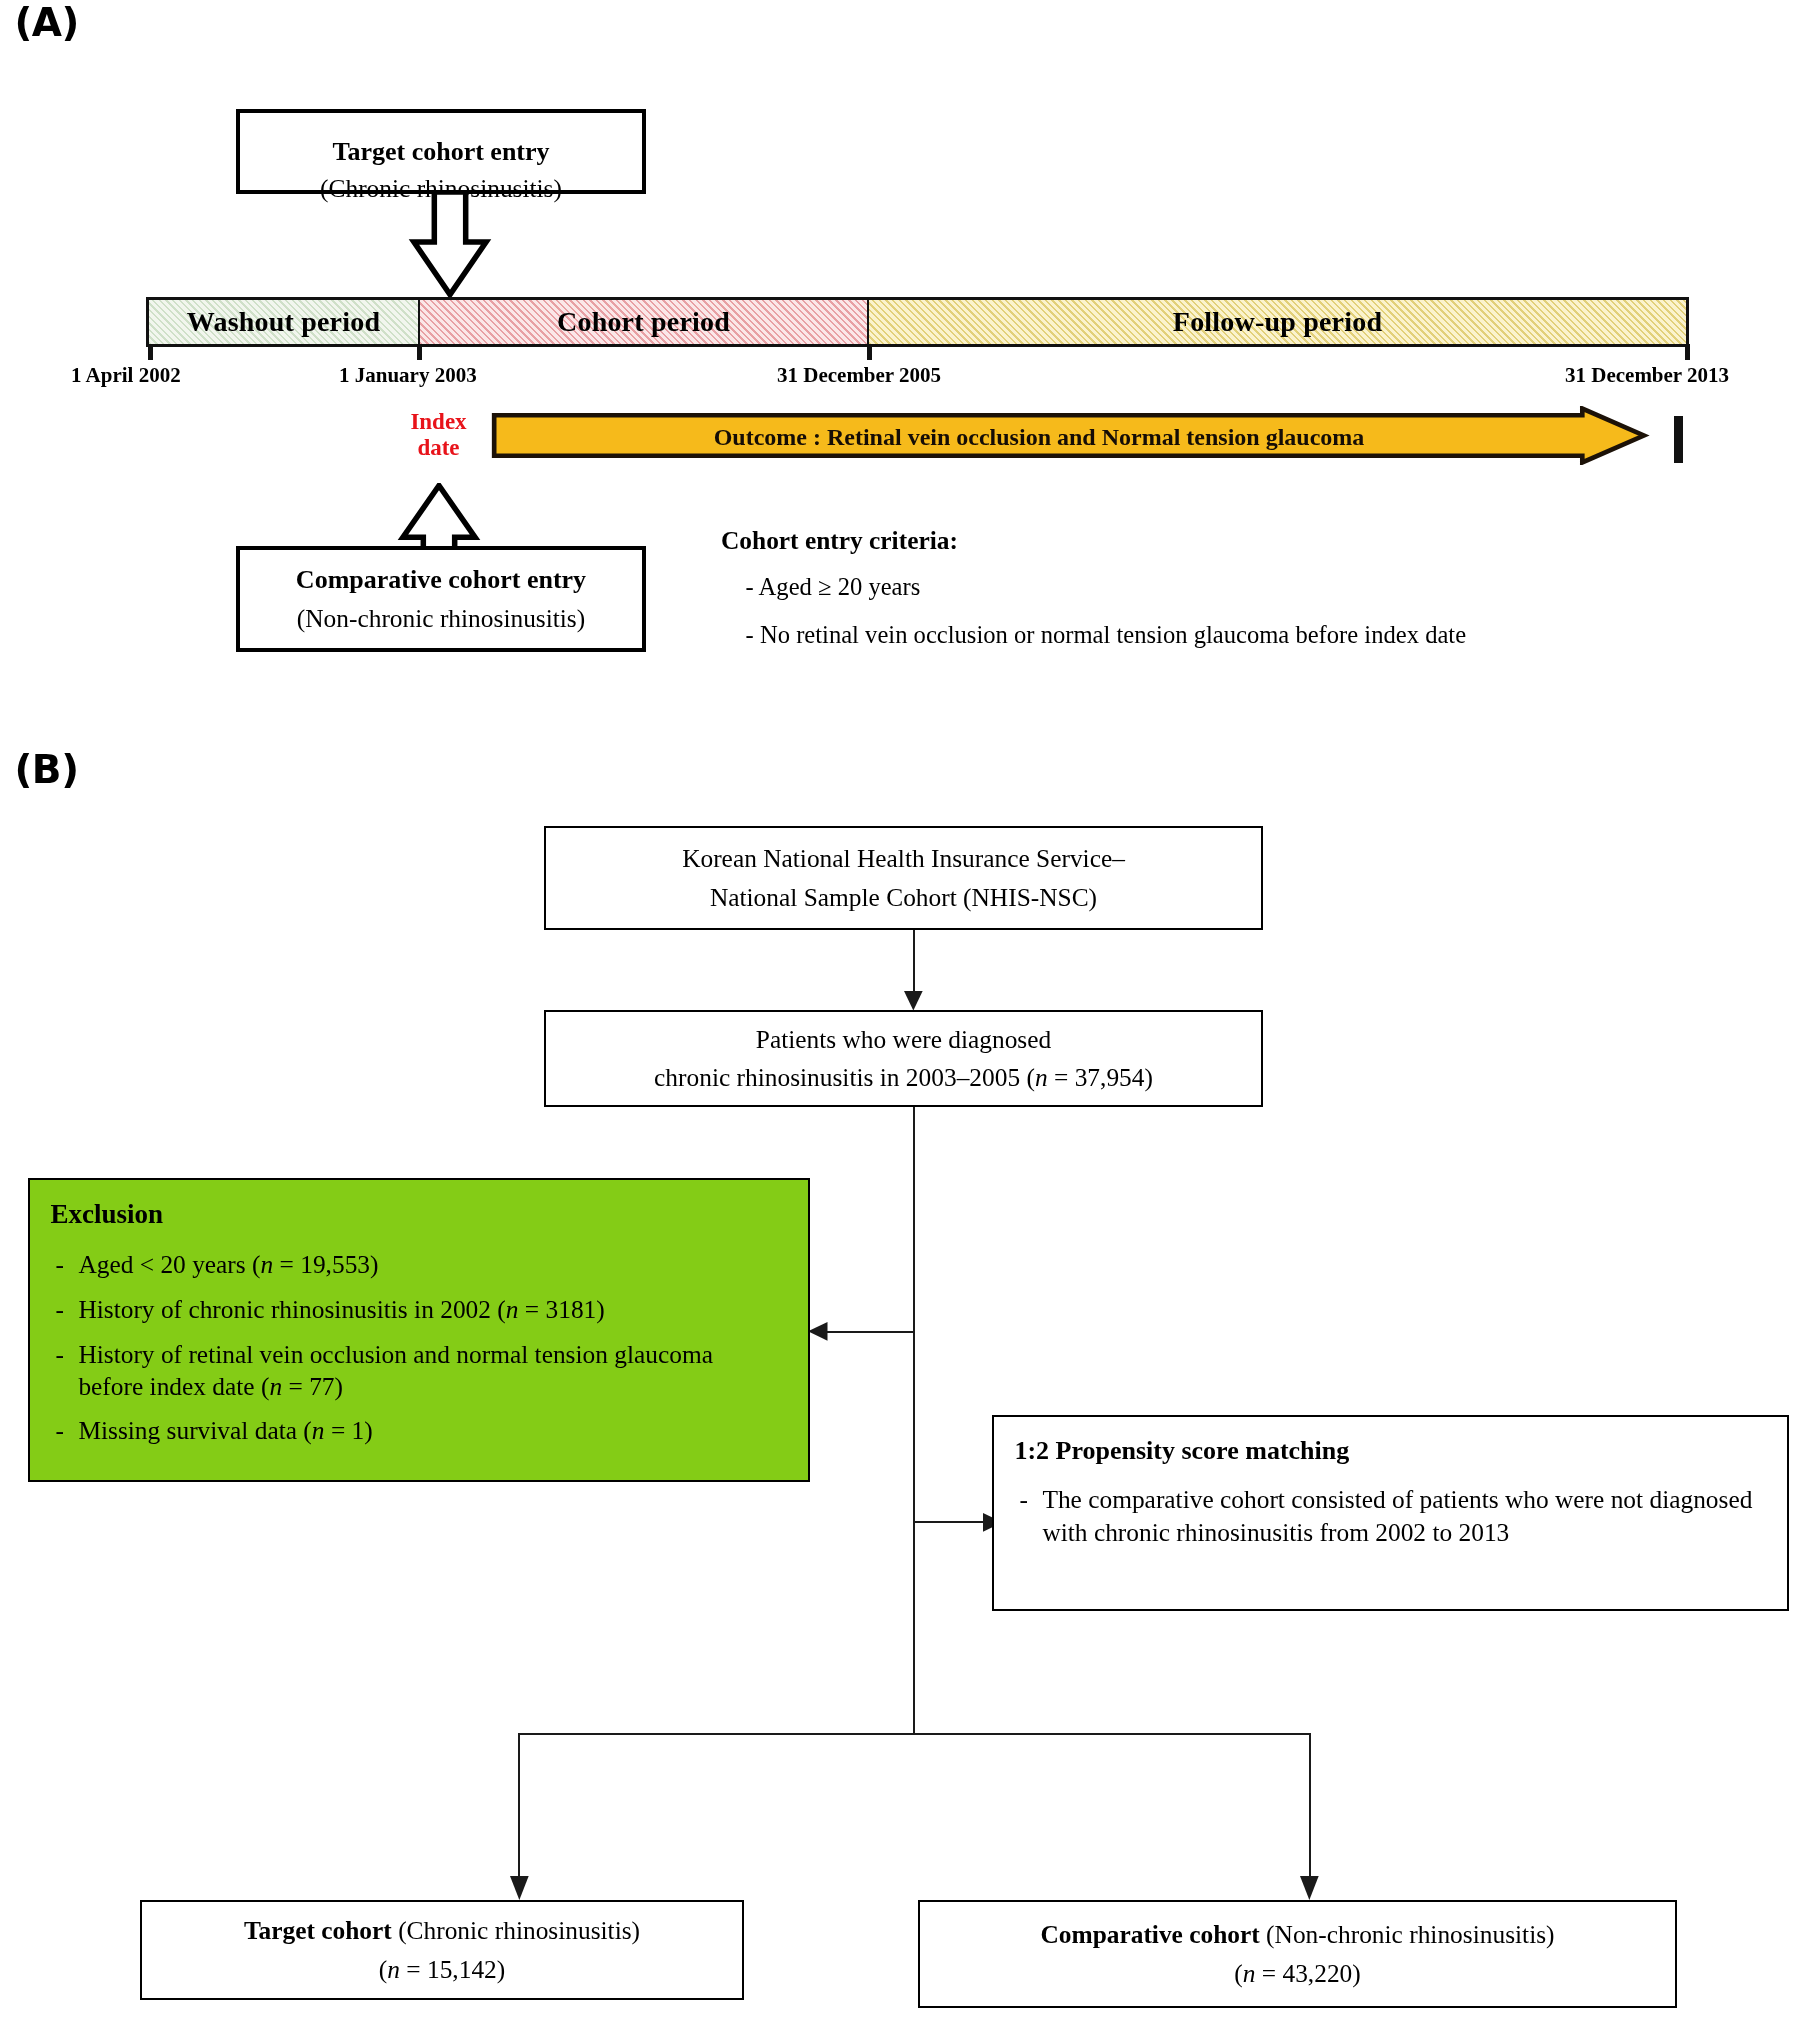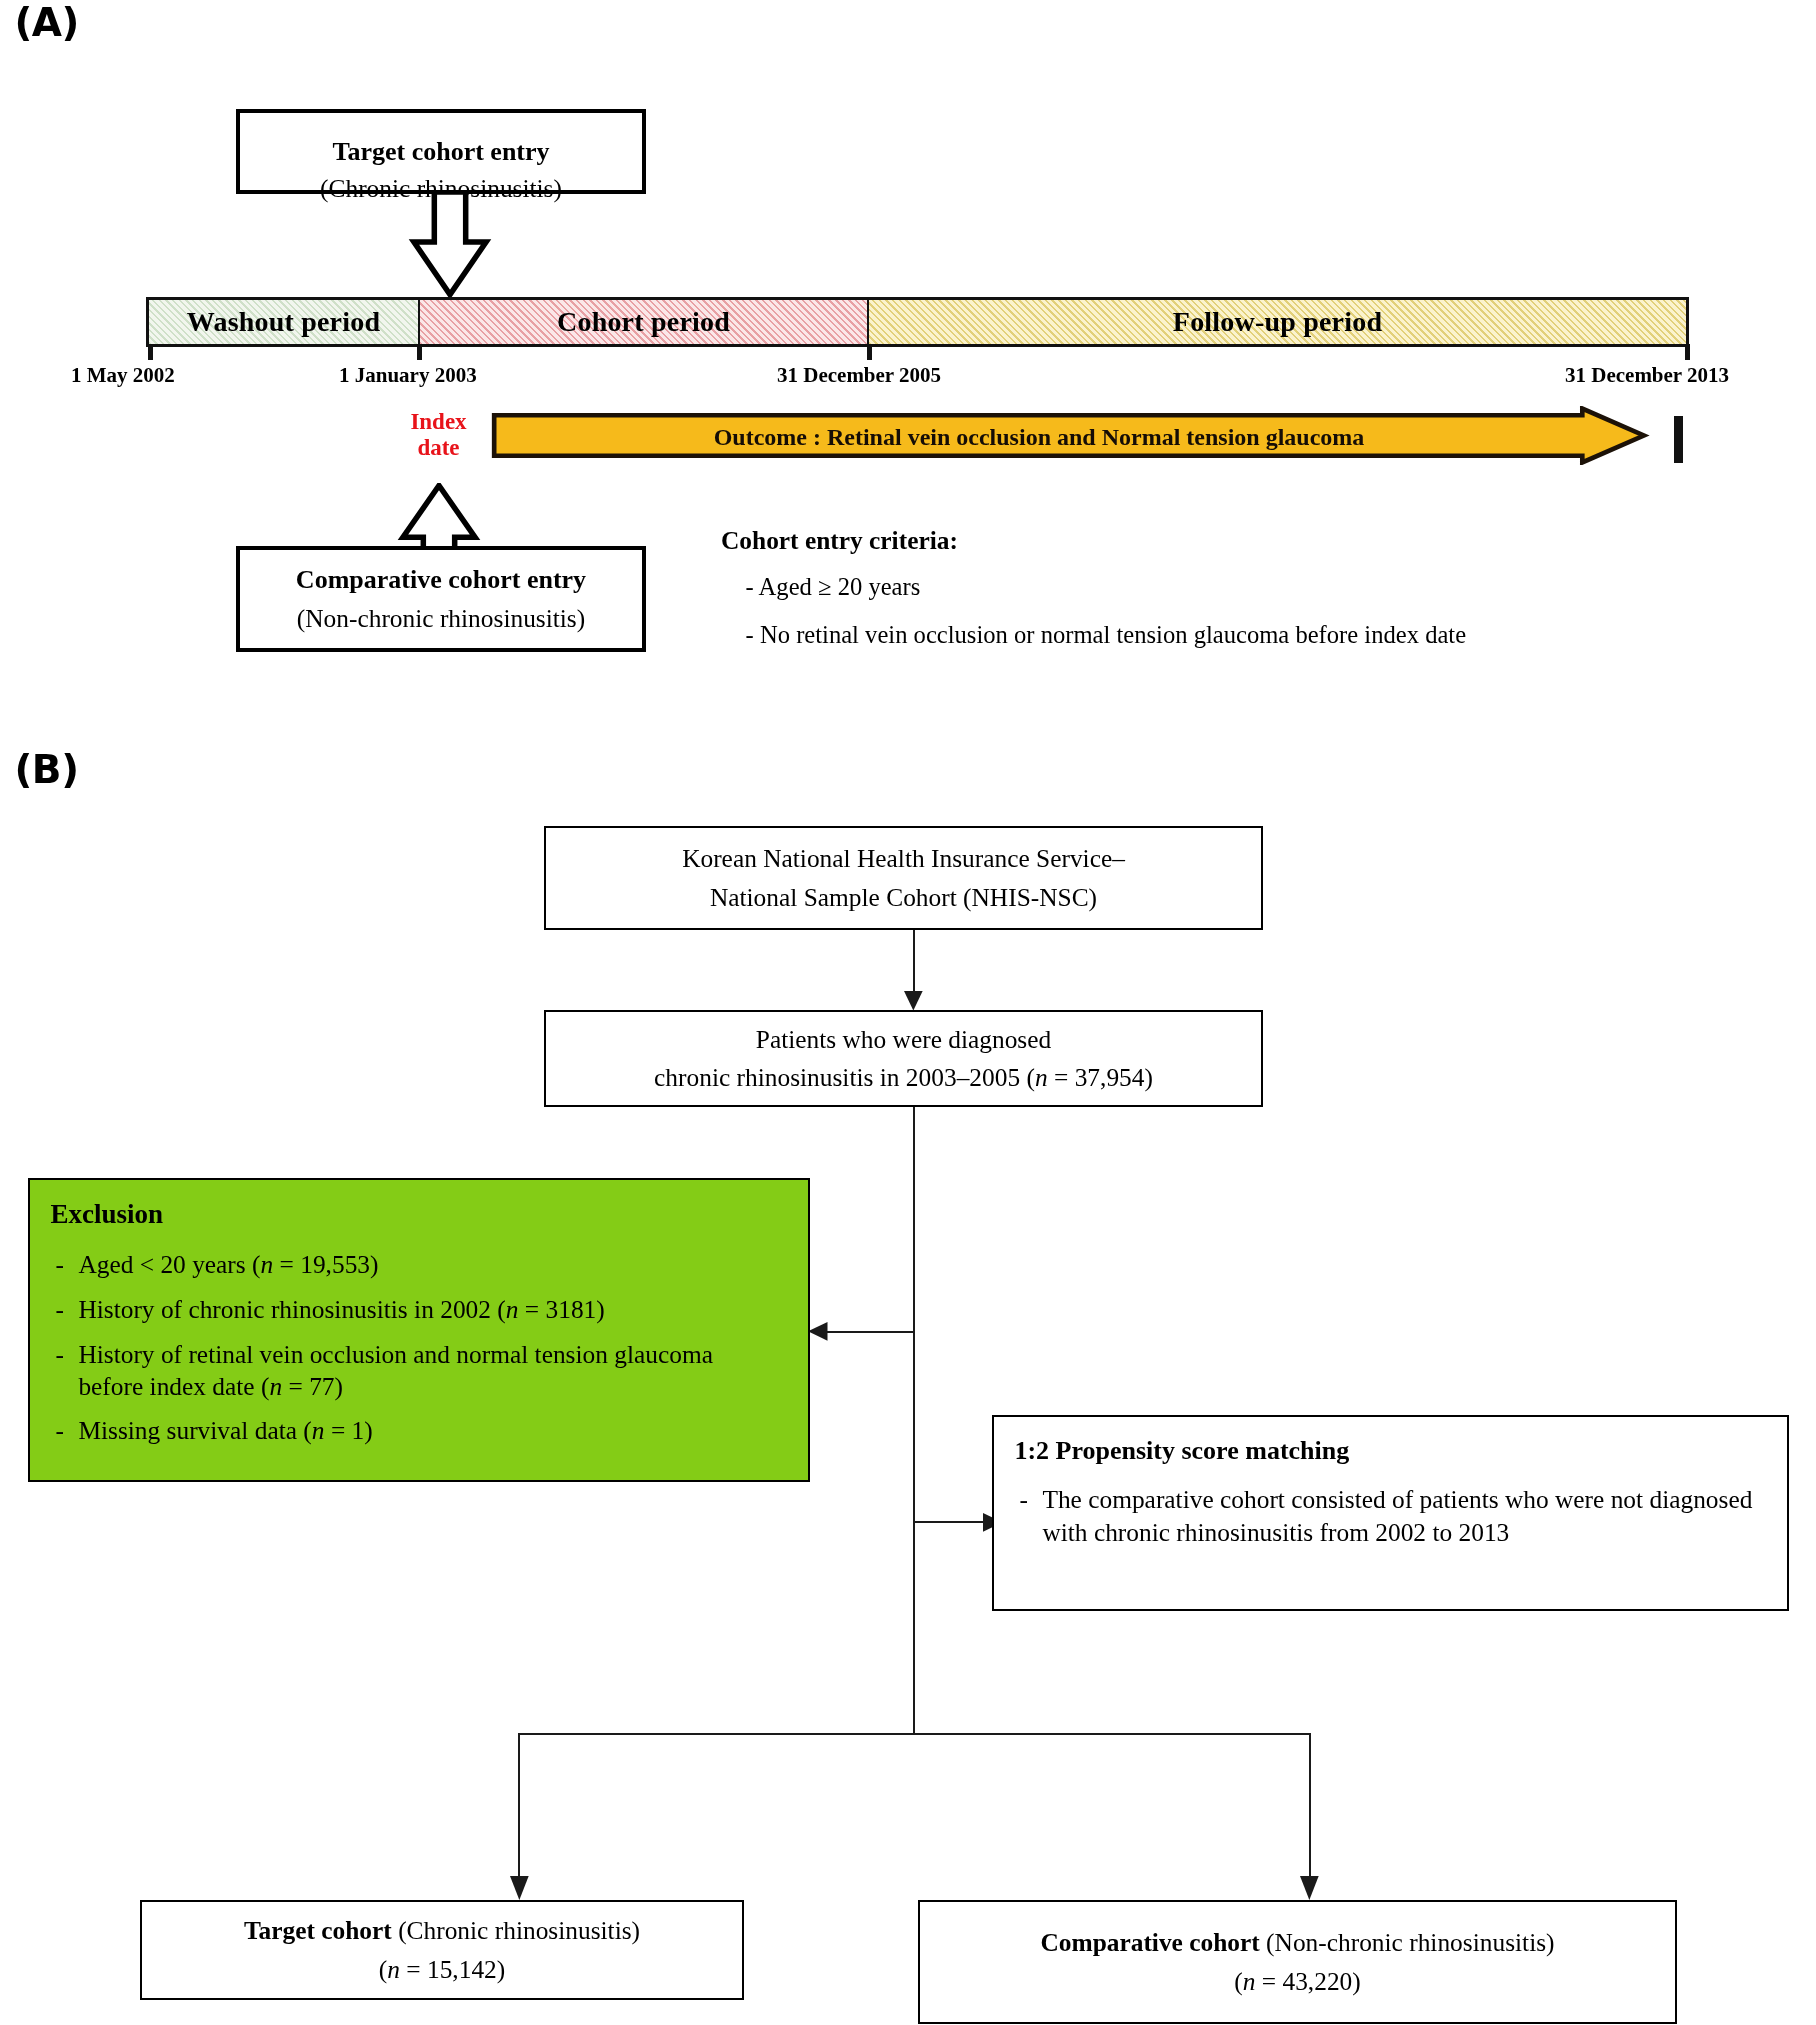--- a/index.html
+++ b/index.html
@@ -114,21 +114,21 @@
   <div class="seg followup" style="flex:1;">
     <span>Follow-up period</span>
   </div>
 </div>
 
 <div class="abs conn" style="left:148px;top:344px;width:4.7px;height:16px;background:#111;"></div>
 <div class="abs conn" style="left:417px;top:344px;width:4.7px;height:16px;background:#111;"></div>
 <div class="abs conn" style="left:867px;top:344px;width:4.7px;height:16px;background:#111;"></div>
 <div class="abs conn" style="left:1685px;top:344px;width:4.7px;height:16px;background:#111;"></div>
 
-<div class="abs date-lbl" style="left:71px;top:363px;">1 May 2002</div>
+<div class="abs date-lbl" style="left:71px;top:363px;">1 April 2002</div>
 <div class="abs date-lbl" style="left:339px;top:363px;">1 January 2003</div>
 <div class="abs date-lbl" style="left:777px;top:363px;">31 December 2005</div>
 <div class="abs date-lbl" style="left:1565px;top:363px;">31 December 2013</div>
 
 <div class="abs" id="index-date" style="left:394px;top:409px;width:89px;">
   <div>Index</div>
   <div>date</div>
 </div>
 
 <svg class="abs" style="left:488px;top:406px;" width="1162" height="59" viewBox="0 0 2740 140">
@@ -212,21 +212,21 @@
 
 <div class="abs box" style="left:140px;top:1900px;width:604px;height:100px;">
   <span class="line pb-text">
     <span class="b">Target cohort</span><span> (Chronic rhinosinusitis)</span>
   </span>
   <span class="line pb-text" style="margin-top:6px;">
     <span>(</span><span class="ital">n</span><span> = 15,142)</span>
   </span>
 </div>
 
-<div class="abs box" style="left:918px;top:1900px;width:759px;height:124px;">
+<div class="abs box" style="left:918px;top:1900px;width:759px;height:108px;">
   <span class="line pb-text">
     <span class="b">Comparative cohort</span><span> (Non-chronic rhinosinusitis)</span>
   </span>
   <span class="line pb-text" style="margin-top:6px;">
     <span>(</span><span class="ital">n</span><span> = 43,220)</span>
   </span>
 </div>
 
 
 </body></html>

